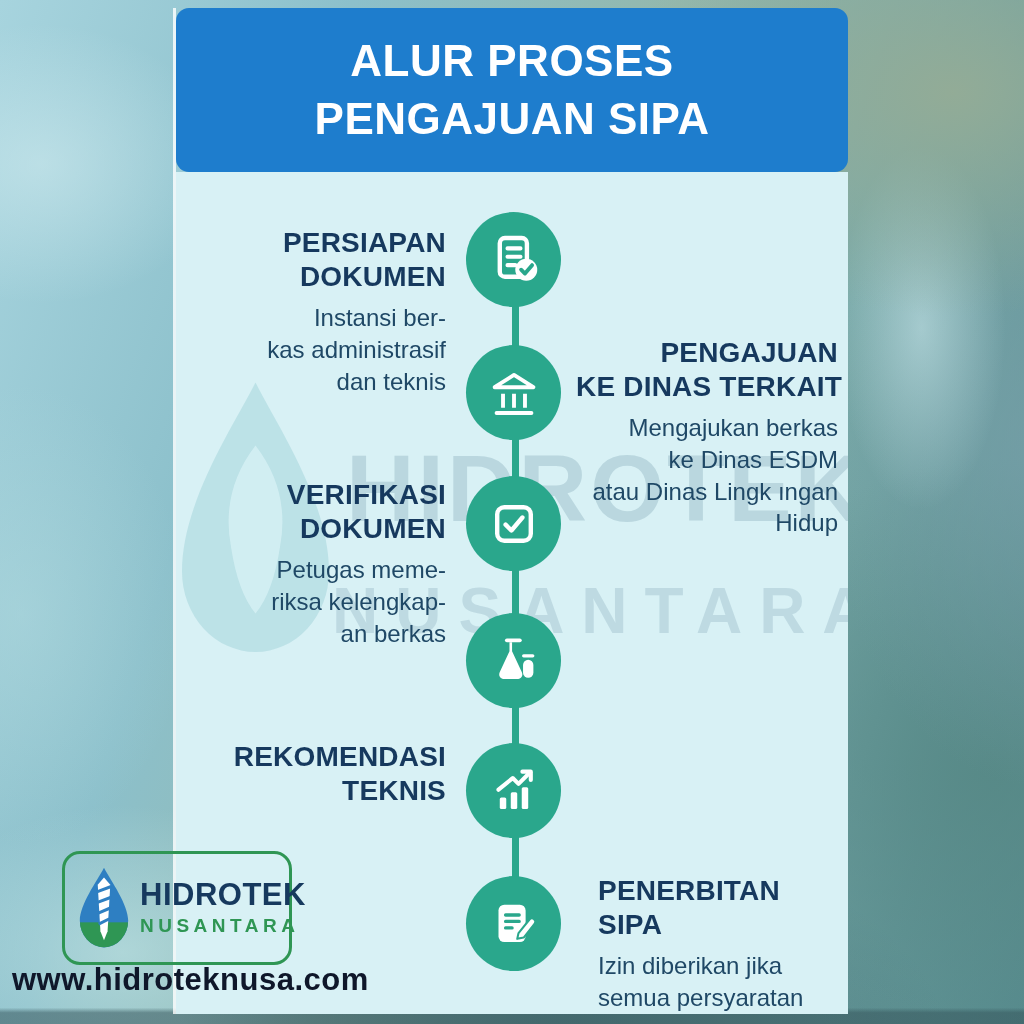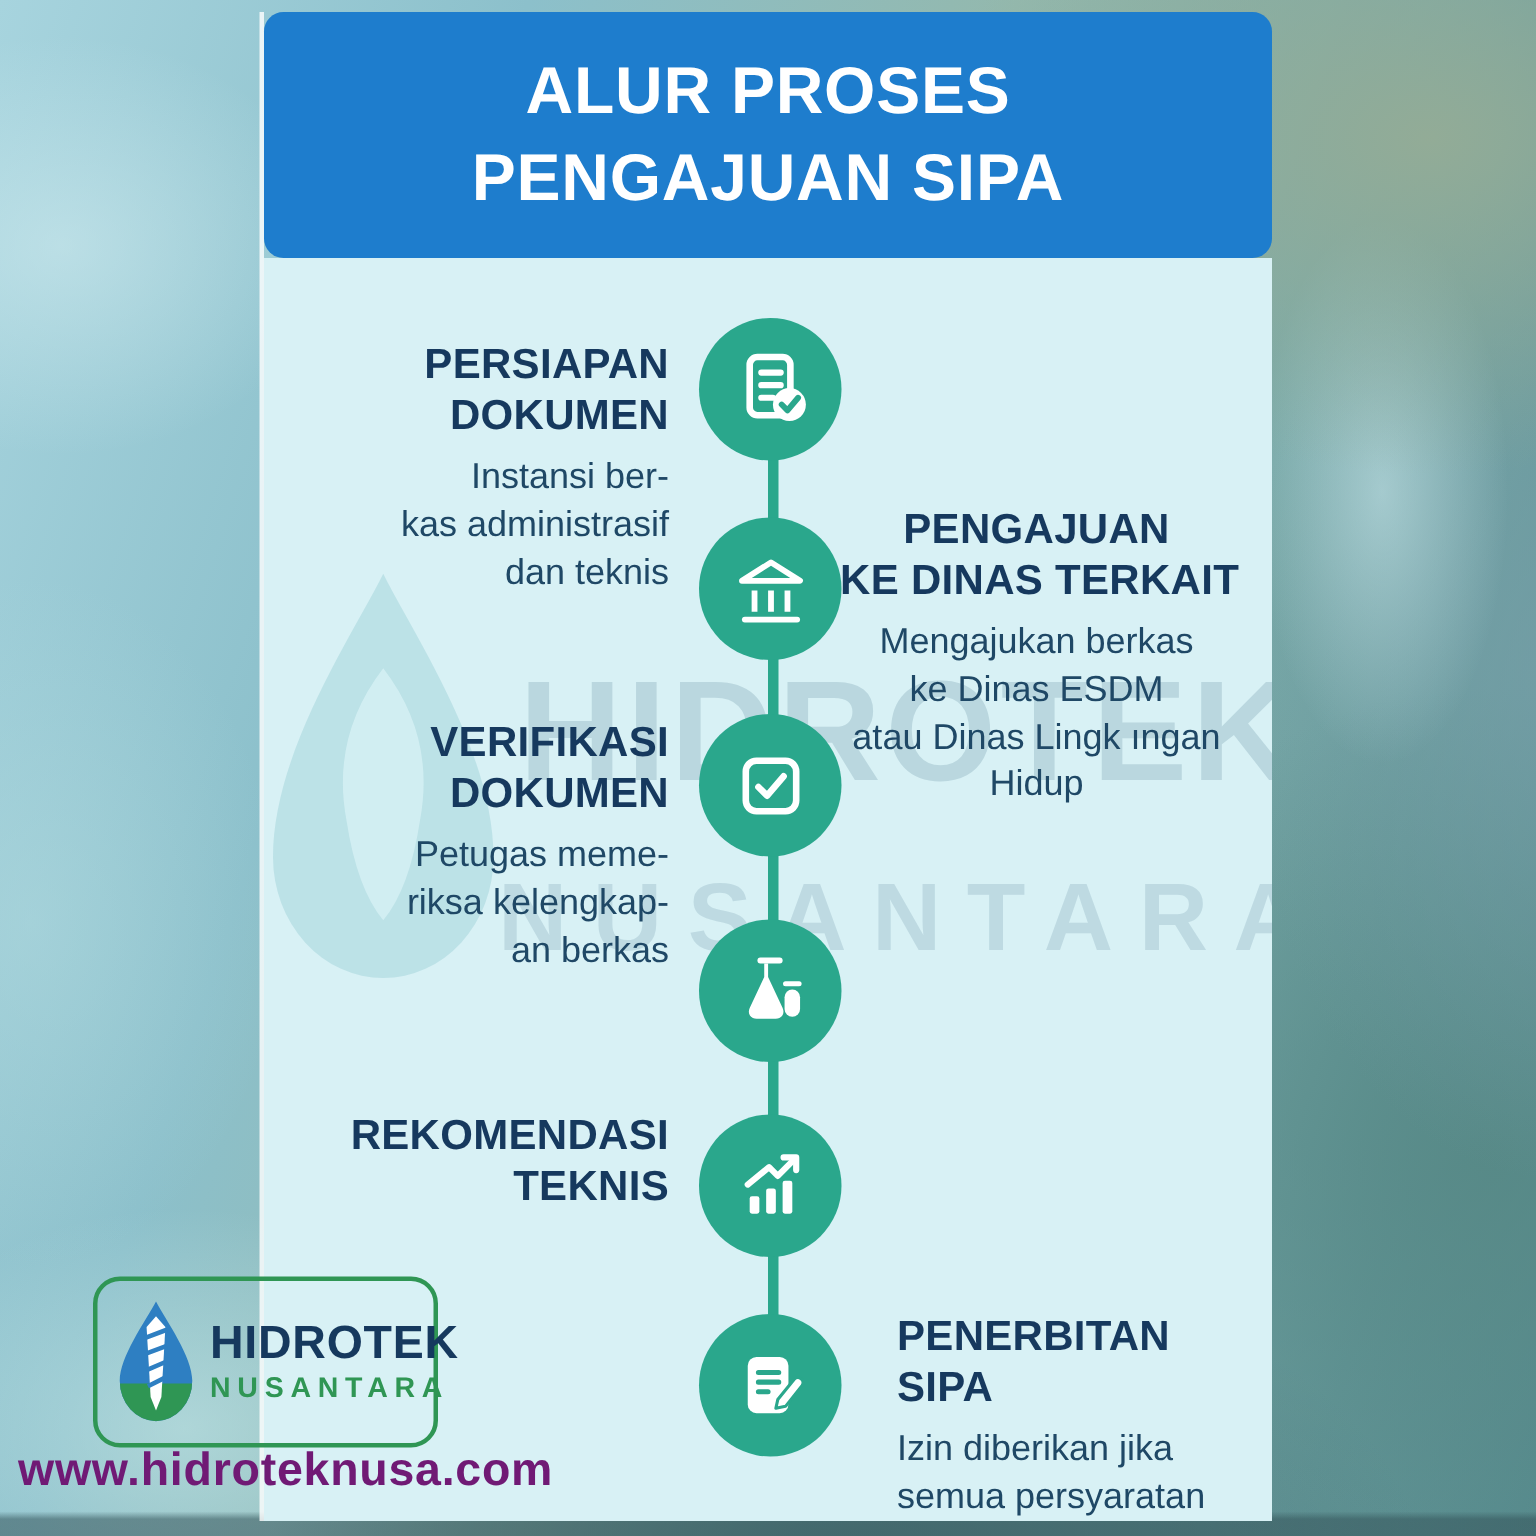--- a/index.html
+++ b/index.html
@@ -53,21 +53,21 @@
   .logo-box{position:absolute;left:62px;top:851px;width:230px;height:114px;
     border:3px solid var(--logo-green,#36964f);border-radius:18px;z-index:4;
     display:flex;align-items:center;padding-left:12px;box-sizing:border-box;}
   .logo-drop{width:54px;height:86px;flex:0 0 auto;}
   .logo-text{margin-left:9px;}
   .logo-top{font-size:31px;font-weight:800;color:#16395e;letter-spacing:.5px;line-height:1.05;}
   .logo-bottom{font-size:19px;font-weight:800;color:var(--logo-green,#2f9654);
     letter-spacing:4.5px;margin-top:3px;}
 
   .website{position:absolute;left:12px;top:962px;z-index:4;font-size:31px;font-weight:700;
-    color:#701a75;letter-spacing:.5px;}
+    color:#0f172a;letter-spacing:.5px;}
 </style>
 </head>
 <body>
 
 <div id="canvas">
   <div class="bg"></div>
 
   <div class="poster">
     <div class="poster-header">
       <h1 class="poster-title">ALUR PROSES
@@ -99,21 +99,21 @@
 kas administrasif
 dan teknis</div>
           </div>
           <div class="step-circle" style="left: 290px; top: 173px;">
             <svg viewBox="0 0 48 48" fill="none" stroke="#fff" stroke-width="3">
               <path d="M9 19.5L24 10l15 9.5z" stroke-linejoin="round"></path>
               <path d="M15.5 24.5v11M24 24.5v11M32.5 24.5v11"></path>
               <path d="M10.5 39.5h27" stroke-linecap="round"></path>
             </svg>
           </div>
-          <div class="step-text" style="left: 384px; top: 164px; width: 262px; text-align: center;">
+          <div class="step-text" style="left: 400px; top: 164px; width: 262px; text-align: right;">
             <div class="step-title">PENGAJUAN
 KE DINAS TERKAIT</div>
             <div class="step-desc">Mengajukan berkas
 ke Dinas ESDM
 atau Dinas Lingk ıngan
 Hidup</div>
           </div>
           <div class="step-circle" style="left: 290px; top: 304px;">
             <svg viewBox="0 0 48 48">
               <rect x="11" y="11" width="26" height="26" rx="5.5" fill="none" stroke="#fff" stroke-width="3.4"></rect>

